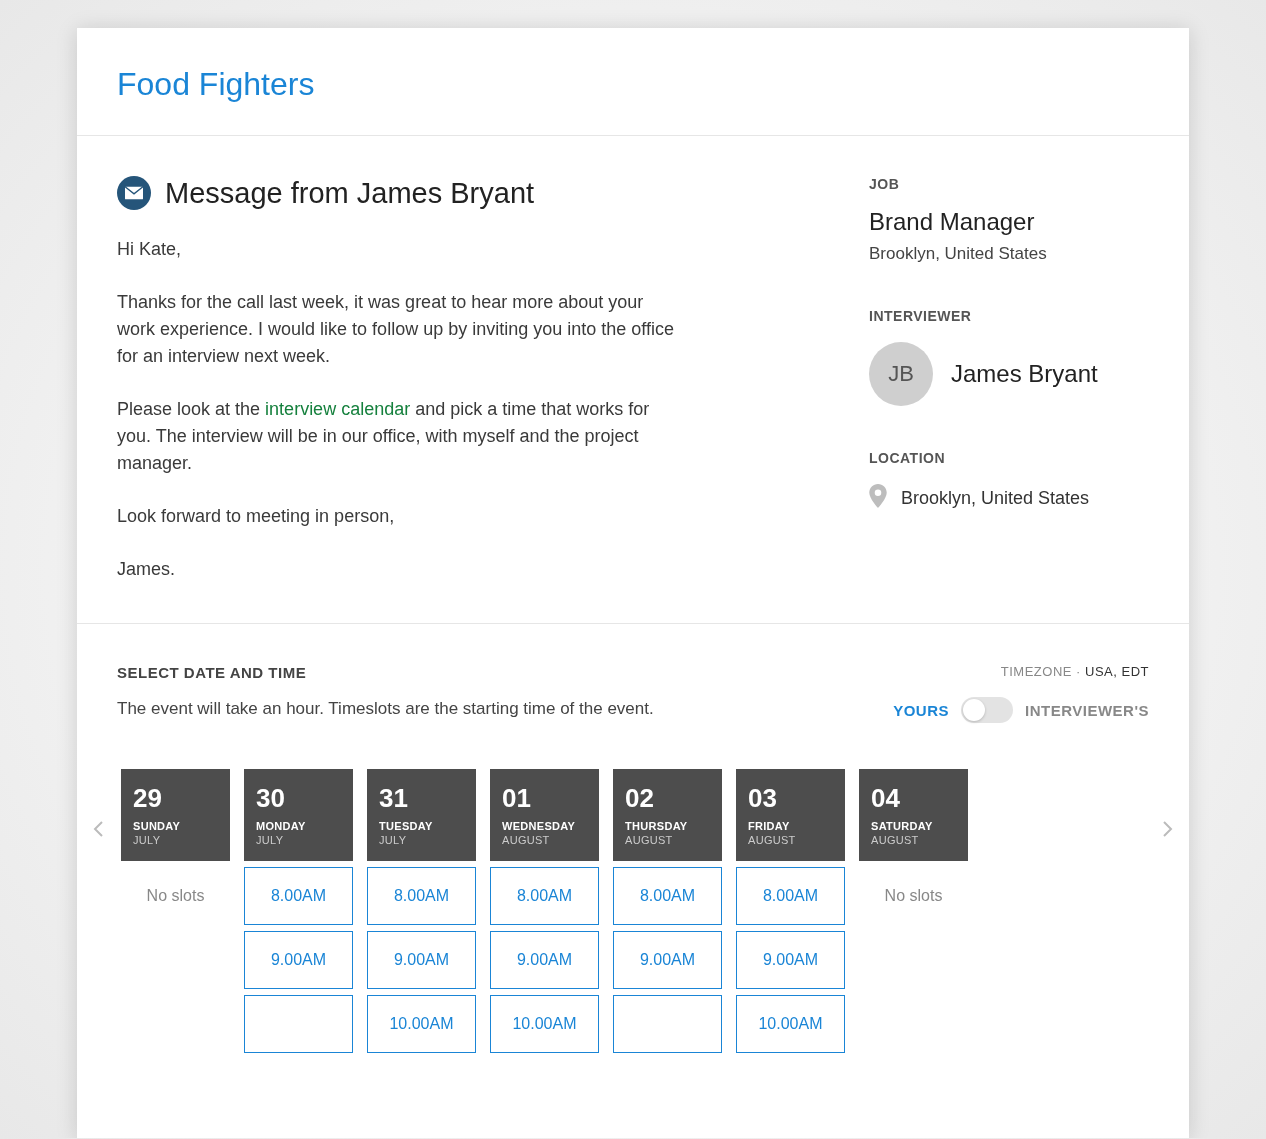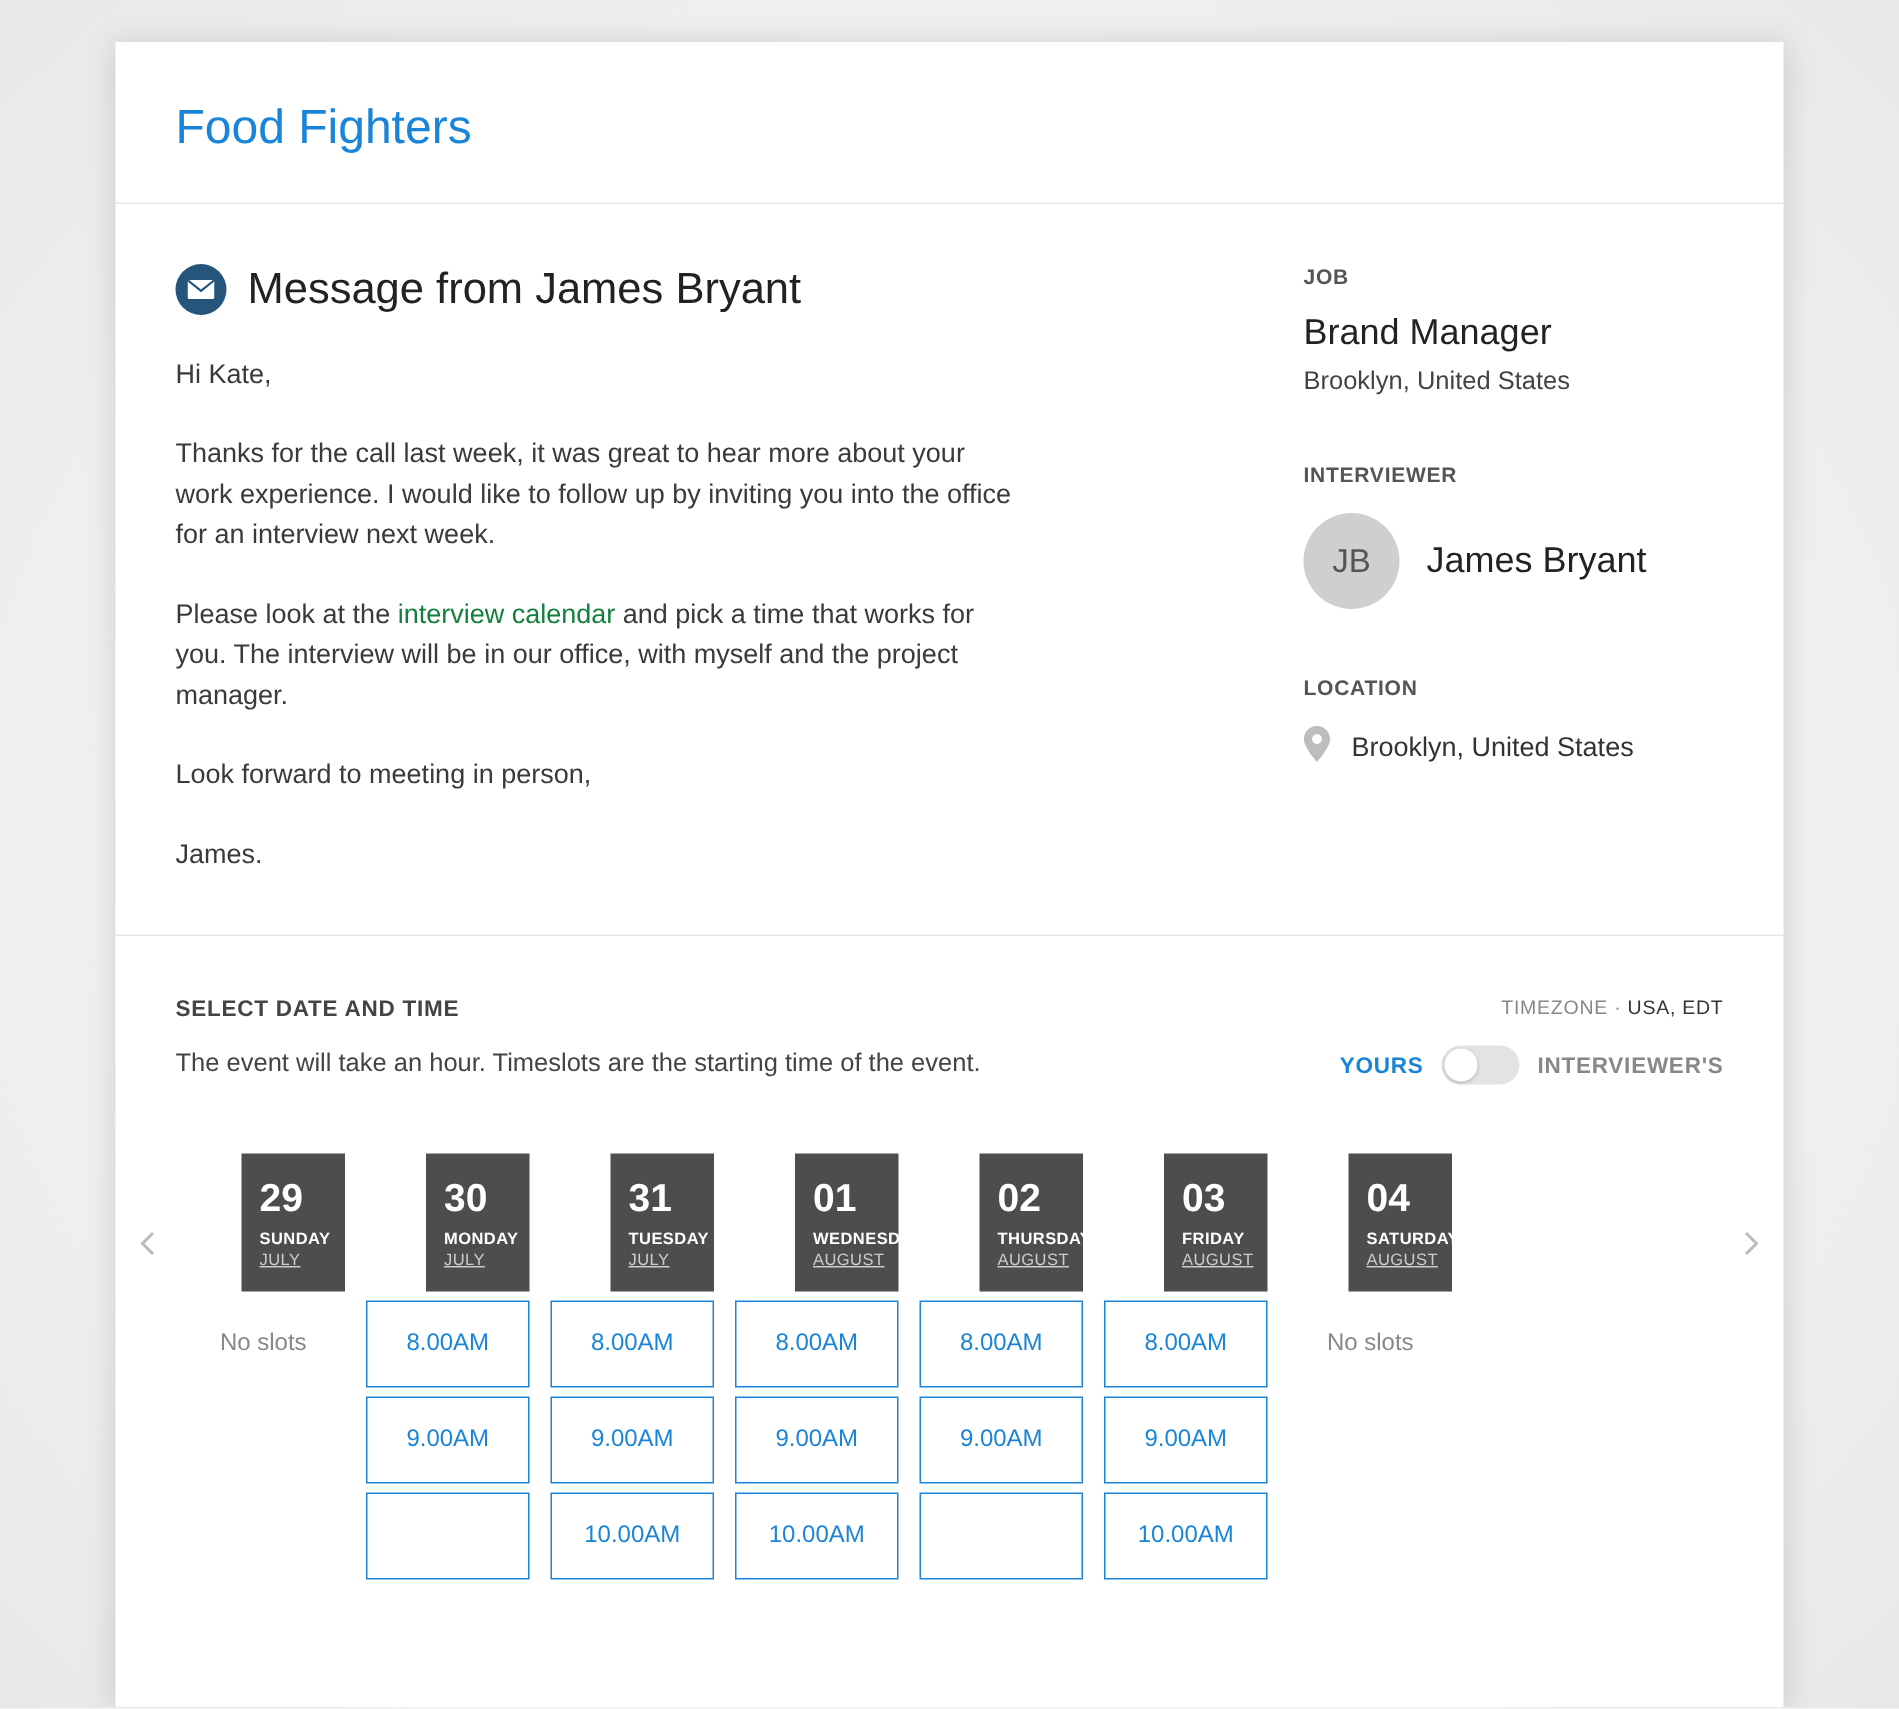--- a/index.html
+++ b/index.html
@@ -207,38 +207,36 @@
     width: 109px;
     display: flex;
     flex-direction: column;
     gap: 6px;
   }
   .day-header {
     background: #4d4d4d;
     color: #fff;
     padding: 14px 12px 12px 12px;
     height: 92px;
-    margin-left: 40px;
   }
   .day-num {
     font-size: 26px;
     font-weight: 700;
     margin-bottom: 6px;
   }
   .day-name {
     font-size: 11px;
     font-weight: 700;
     letter-spacing: 0.3px;
     margin-bottom: 2px;
   }
   .day-month {
     font-size: 11px;
     color: #ccc;
     letter-spacing: 0.3px;
-    text-decoration: underline;
   }
   .slot {
     border: 1px solid #1a85d6;
     color: #1a85d6;
     height: 58px;
     display: flex;
     align-items: center;
     justify-content: center;
     font-size: 16px;
     cursor: pointer;

